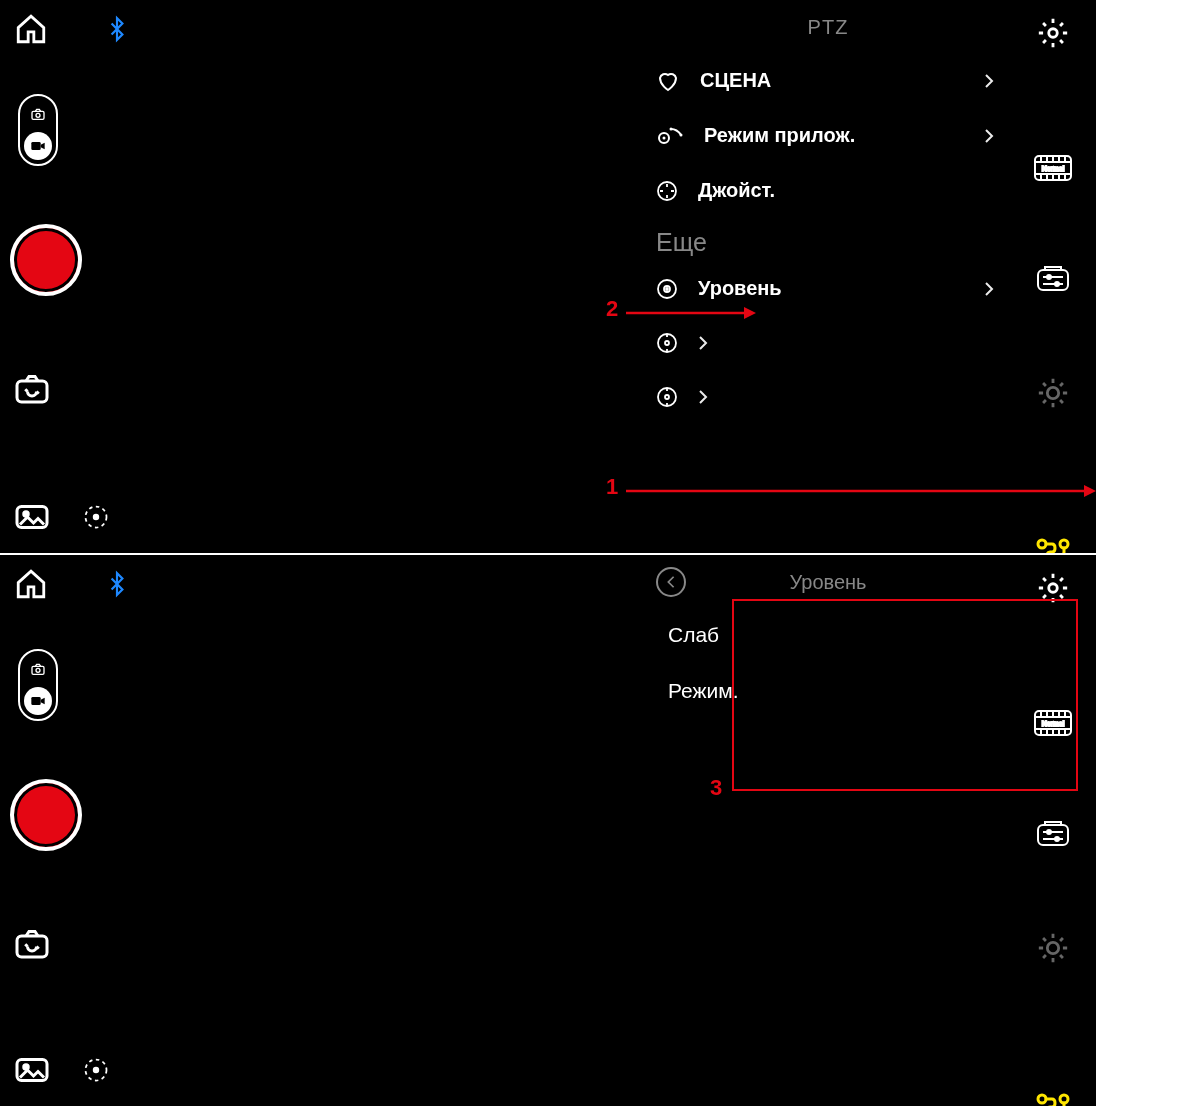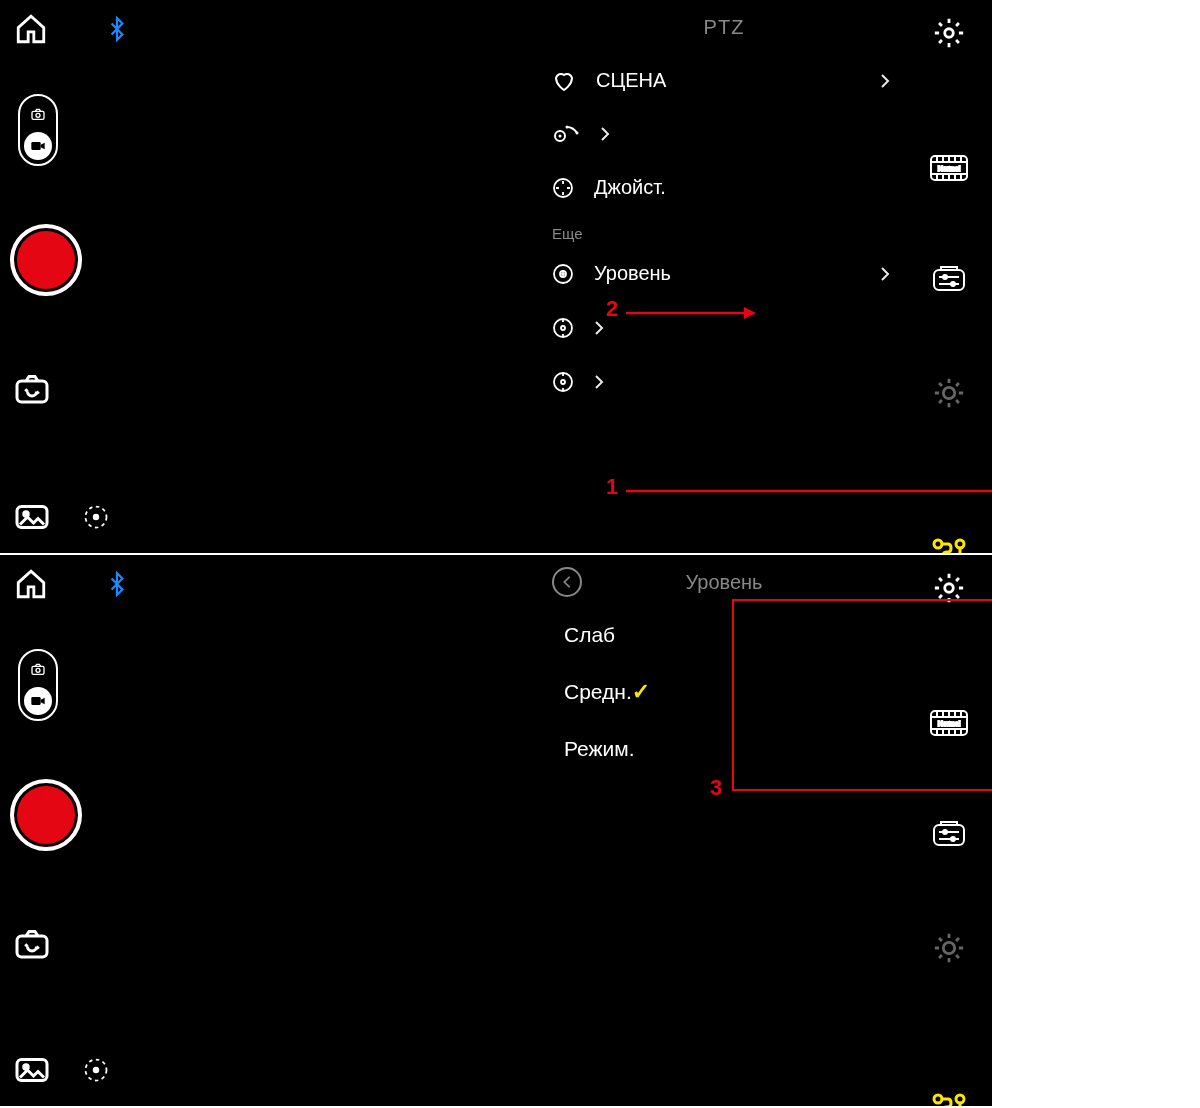--- a/index.html
+++ b/index.html
@@ -5,21 +5,21 @@
   * { box-sizing: border-box; margin: 0; padding: 0; }
   body {
     width: 1200px;
     height: 1108px;
     background: #ffffff;
     font-family: -apple-system, Helvetica, Arial, sans-serif;
     overflow: hidden;
   }
   .half {
     position: relative;
-    width: 992px;
+    width: 1096px;
     height: 553px;
     background: #000000;
     overflow: hidden;
     padding-left: 32px;
   }
   .half + .half { border-top: 2px solid #fff; }
   .left-col {
     position: absolute;
     left: 0; top: 0;
     width: 200px; height: 100%;
@@ -81,25 +81,26 @@
     font-size: 20px;
     letter-spacing: 1px;
     padding: 8px 0 14px;
   }
   .menu-item {
     display: flex;
     align-items: center;
     gap: 20px;
     padding: 16px 12px 16px 6px;
     font-size: 20px;
+    font-weight: bold;
   }
   .menu-item .lbl { flex: 1; color: #fff; }
   .menu-item .chev { color:#fff; opacity:.92;}
   .section-hdr {
-    color:#888; font-size:15px; padding: 10px 6px 4px;
+    color:#888; font-size:25px; padding: 10px 6px 4px;
   }
   .submenu-hdr {
     display:flex; align-items:center; gap:14px;
     padding: 4px 6px 10px; color:#888; font-size:20px;
   }
   .back-btn {
     width:30px;height:30px;border:2px solid #888;border-radius:50%;
     display:flex;align-items:center;justify-content:center;color:#888;
   }
   .option-row {
@@ -202,20 +203,21 @@
     <div class="menu-item">
       <span>
         <svg width="28" height="20" viewBox="0 0 28 20" fill="#fff">
           <circle cx="8" cy="12" r="5" fill="none" stroke="#fff" stroke-width="2"></circle>
             <circle cx="8" cy="12" r="1.5"></circle>
           <path d="M15 3c4 0 8 3 10 6" fill="none" stroke="#fff" stroke-width="2"></path>
             <circle cx="25" cy="9" r="1.5"></circle>
             <circle cx="15" cy="3" r="1.5"></circle>
         </svg>
       </span>
+      <span class="lbl">Режим прилож.</span>
       <span class="chev">
         <svg width="10" height="16" viewBox="0 0 10 16" fill="none" stroke="#fff" stroke-width="2">
             <path d="M2 2l6 6-6 6"></path>
           </svg>
       </span>
     </div>
 
     <div class="menu-item">
       <span>
         <svg width="22" height="22" viewBox="0 0 22 22" fill="none" stroke="#fff" stroke-width="1.8">
@@ -399,24 +401,20 @@
           </svg>
       </span>
       <span style="flex:1;text-align:center;">Уровень</span>
       <span style="width:30px;"></span>
     </div>
 
     <div class="option-row">
       <span>Слаб</span>
     </div>
     <div class="option-row">
-      <span>Средн.</span>
-      <span class="check">✓</span>
-    </div>
-    <div class="option-row">
       <span>Режим.</span>
     </div>
   </div>
 
   <div class="right-col">
     <span>
       <svg width="34" height="34" viewBox="0 0 24 24" fill="none" stroke="#fff" stroke-width="2">
         <circle cx="12" cy="12" r="3"></circle>
         <path d="M12 2v3M12 19v3M2 12h3M19 12h3M5 5l2 2M17 17l2 2M19 5l-2 2M7 17l-2 2"></path>
       </svg>

